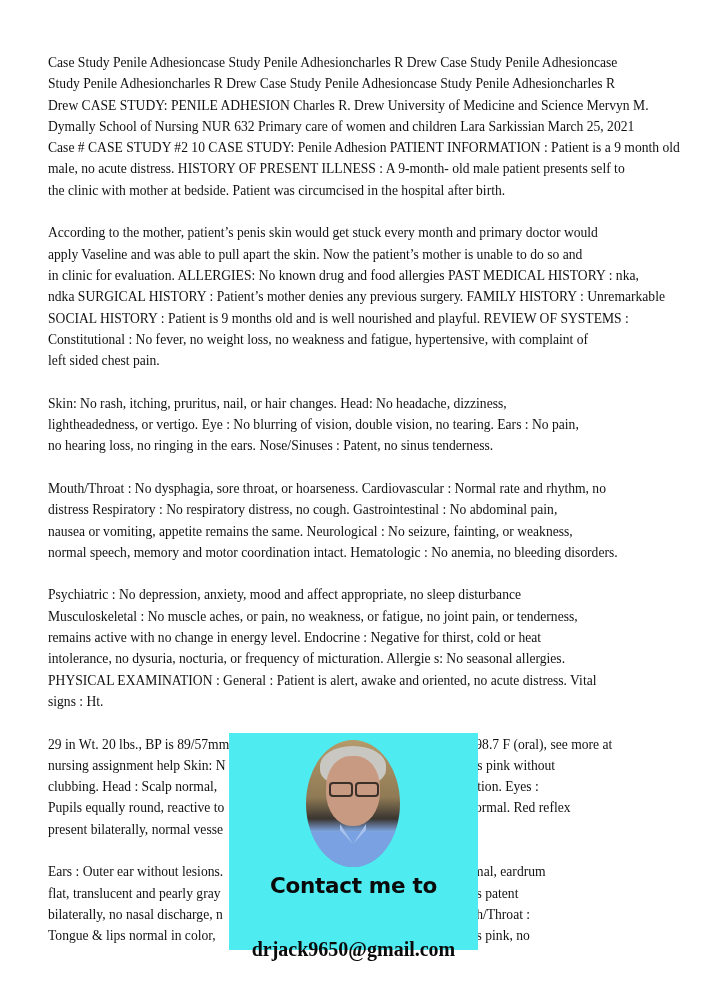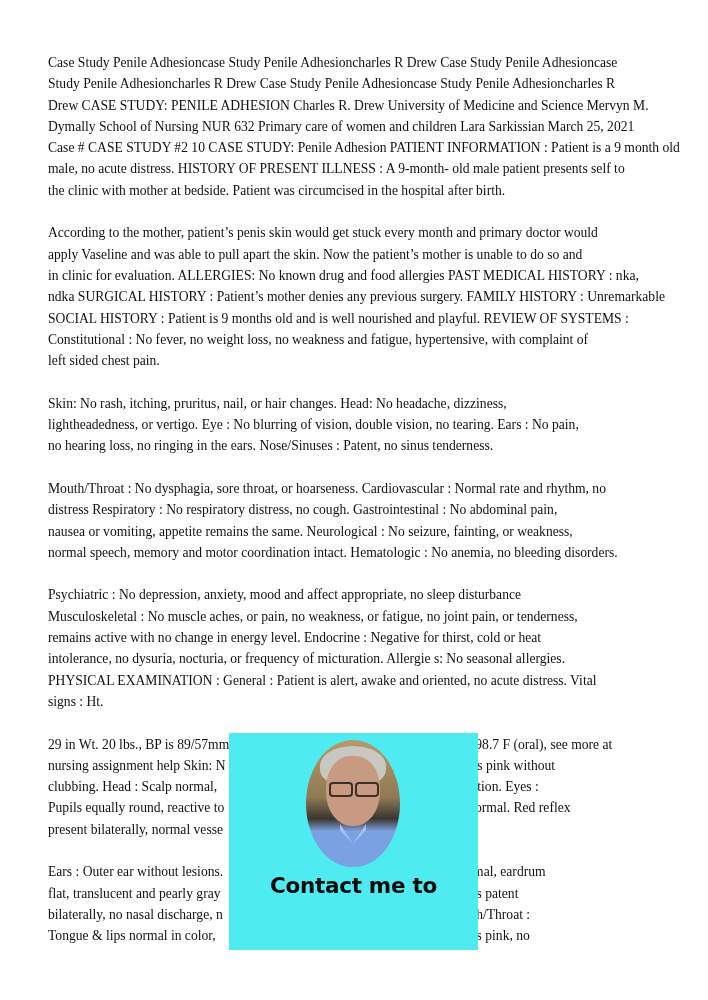--- a/index.html
+++ b/index.html
@@ -207,14 +207,15 @@
       <div class="hair"></div>
       <div class="face"></div>
       <div class="glasses-l"></div>
       <div class="glasses-r"></div>
       <div class="shirt"></div>
       <div class="collar"></div>
     </div>
     <div class="promo-headline">
       <span class="hl-line">Contact me to</span>
     </div>
+    <div class="promo-email">drjack9650@gmail.com</div>
   </div>
 </div>
 
 </body></html>

